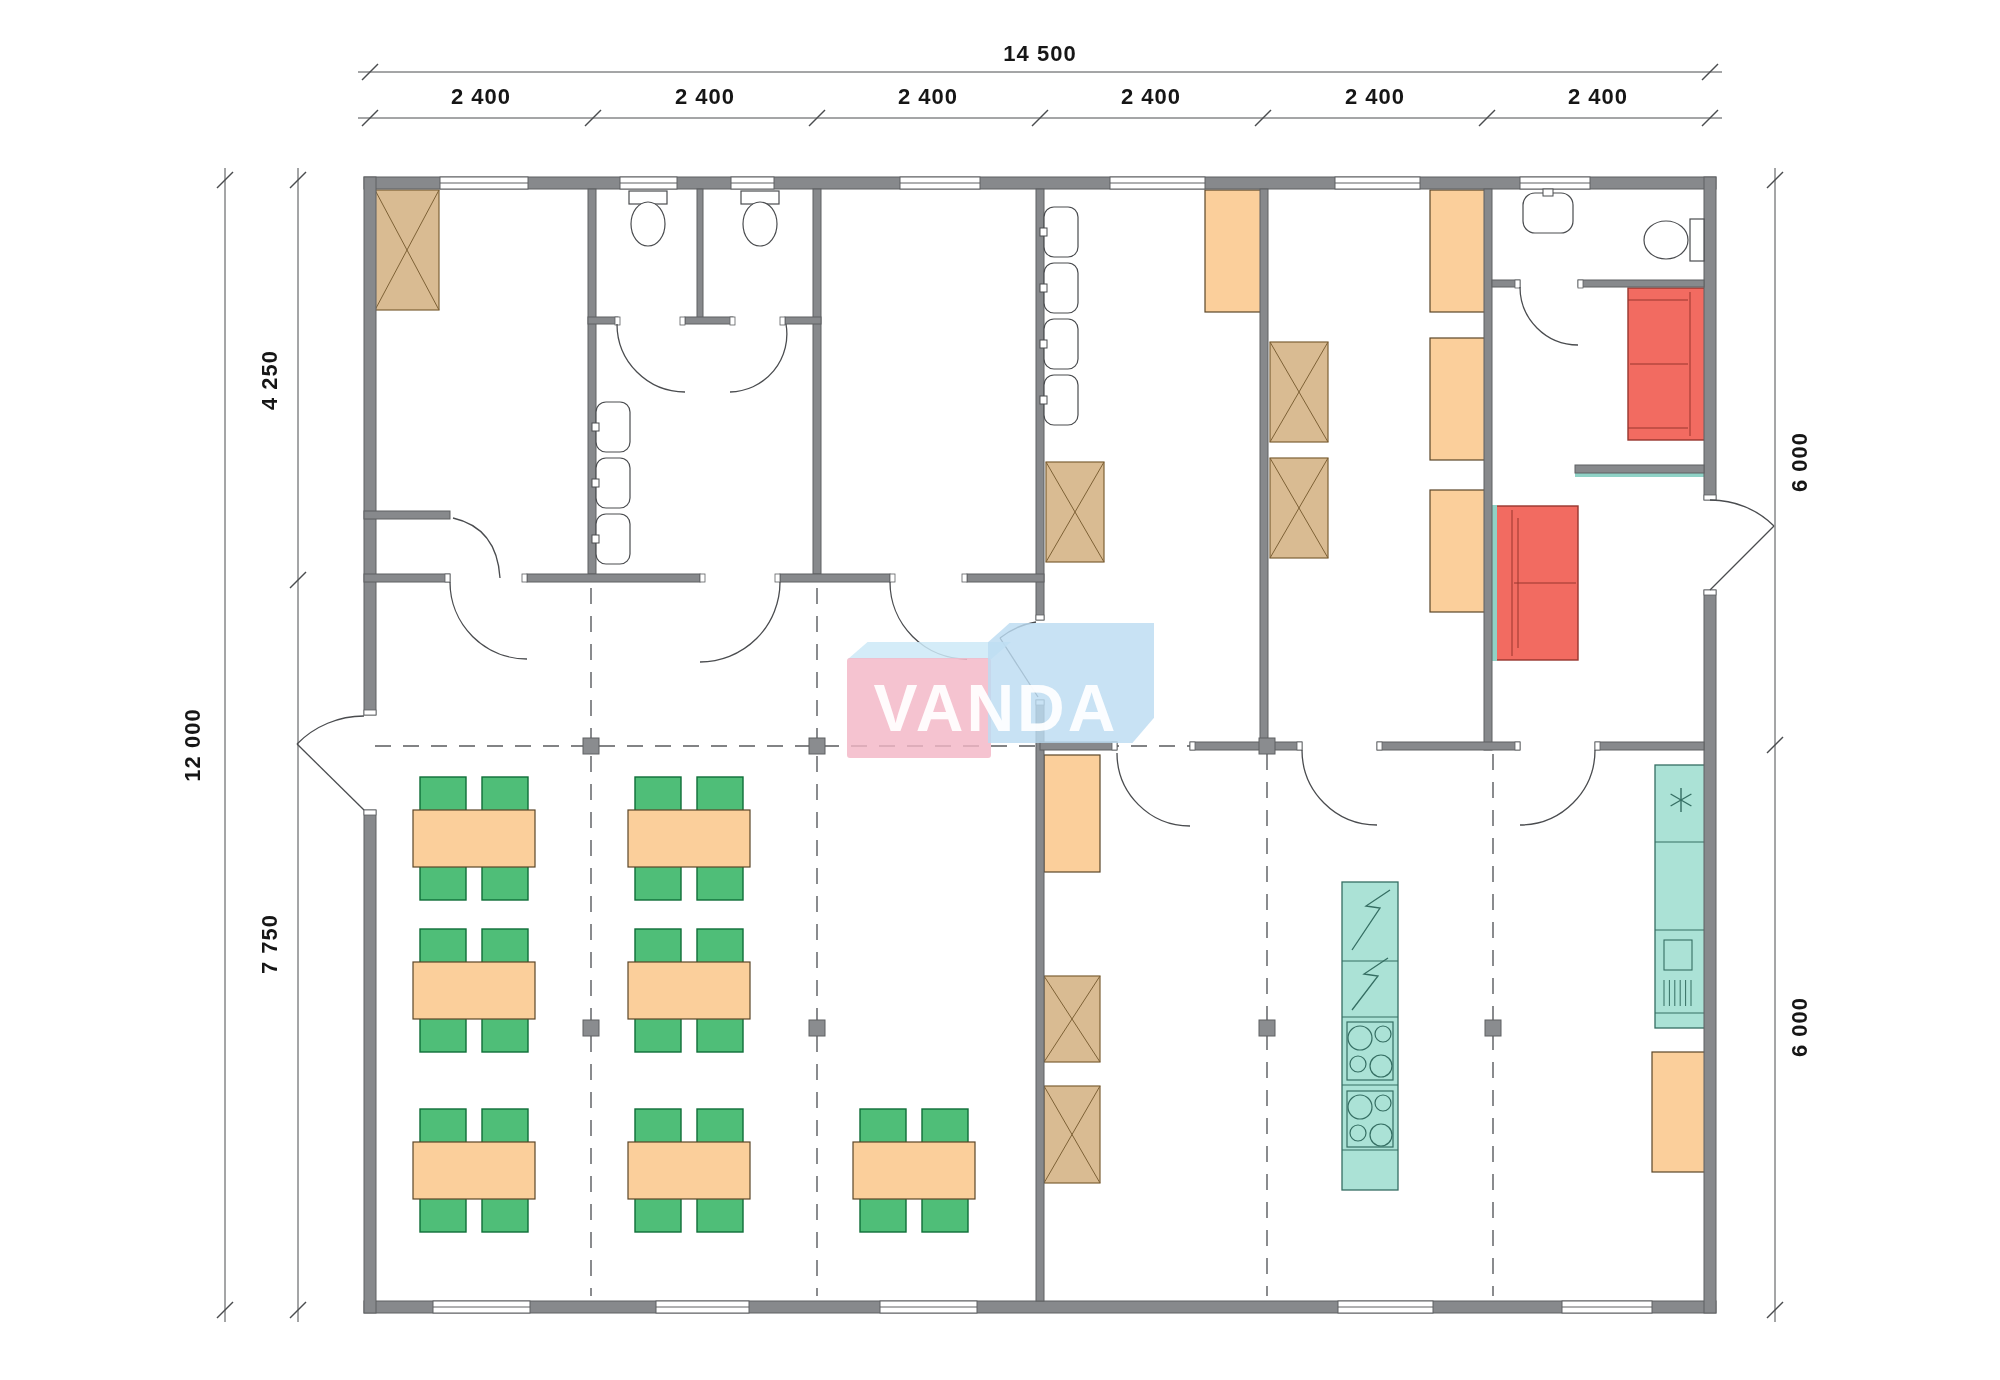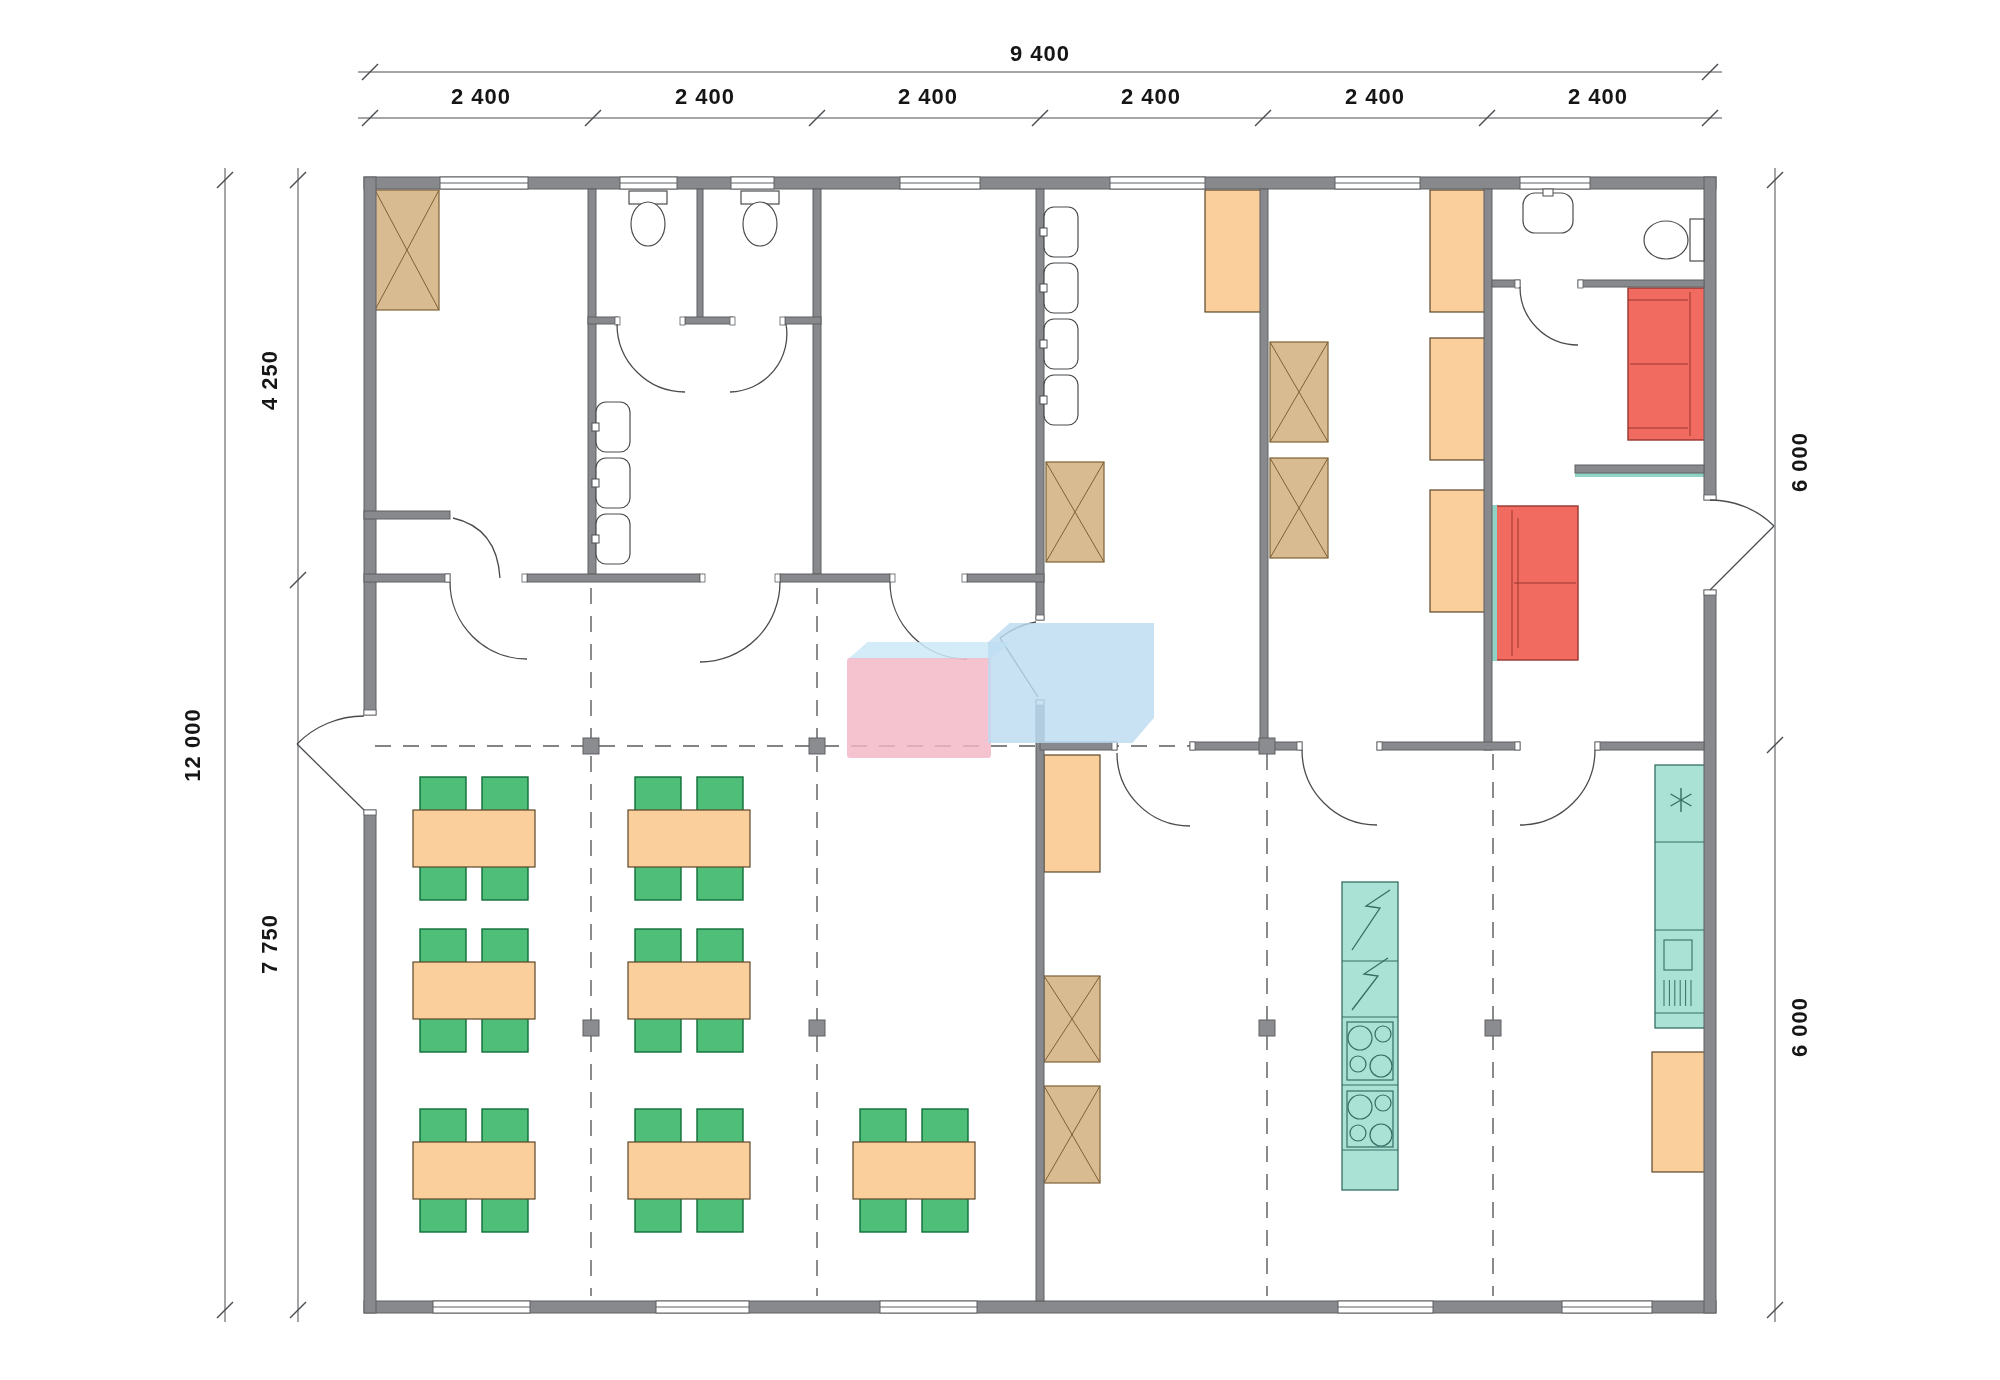--- a/index.html
+++ b/index.html
@@ -281,31 +281,32 @@
       <line x1="298" y1="168" x2="298" y2="1322" stroke="#4a4c4f" stroke-width="1"></line>
       <line x1="290" y1="188" x2="306" y2="172" stroke="#4a4c4f" stroke-width="1.4"></line>
       <line x1="290" y1="588" x2="306" y2="572" stroke="#4a4c4f" stroke-width="1.4"></line>
       <line x1="290" y1="1318" x2="306" y2="1302" stroke="#4a4c4f" stroke-width="1.4"></line>
       <line x1="1775" y1="168" x2="1775" y2="1322" stroke="#4a4c4f" stroke-width="1"></line>
       <line x1="1767" y1="188" x2="1783" y2="172" stroke="#4a4c4f" stroke-width="1.4"></line>
       <line x1="1767" y1="753" x2="1783" y2="737" stroke="#4a4c4f" stroke-width="1.4"></line>
       <line x1="1767" y1="1318" x2="1783" y2="1302" stroke="#4a4c4f" stroke-width="1.4"></line>
     </svg>
 
-  <div class="dimlabel" style="left:1040px;top:54px;">9 400</div>
+  <div class="dimlabel" style="left:1040px;top:54px;">14 500</div>
   <div class="dimlabel" style="left:481px;top:97px;">2 400</div>
   <div class="dimlabel" style="left:705px;top:97px;">2 400</div>
   <div class="dimlabel" style="left:928px;top:97px;">2 400</div>
   <div class="dimlabel" style="left:1151px;top:97px;">2 400</div>
   <div class="dimlabel" style="left:1375px;top:97px;">2 400</div>
   <div class="dimlabel" style="left:1598px;top:97px;">2 400</div>
   <div class="dimlabel vert" style="left:193px;top:745px;">12 000</div>
   <div class="dimlabel vert" style="left:270px;top:380px;">4 250</div>
   <div class="dimlabel vert" style="left:270px;top:944px;">7 750</div>
   <div class="dimlabel vert" style="left:1800px;top:462px;">6 000</div>
   <div class="dimlabel vert" style="left:1800px;top:1027px;">6 000</div>
 
   <div id="watermark">
     <div class="wm-pink-top"></div>
     <div class="wm-pink"></div>
     <div class="wm-blue"></div>
+    <div class="wm-text">VANDA</div>
   </div>
 </div>
 
 </body></html>

